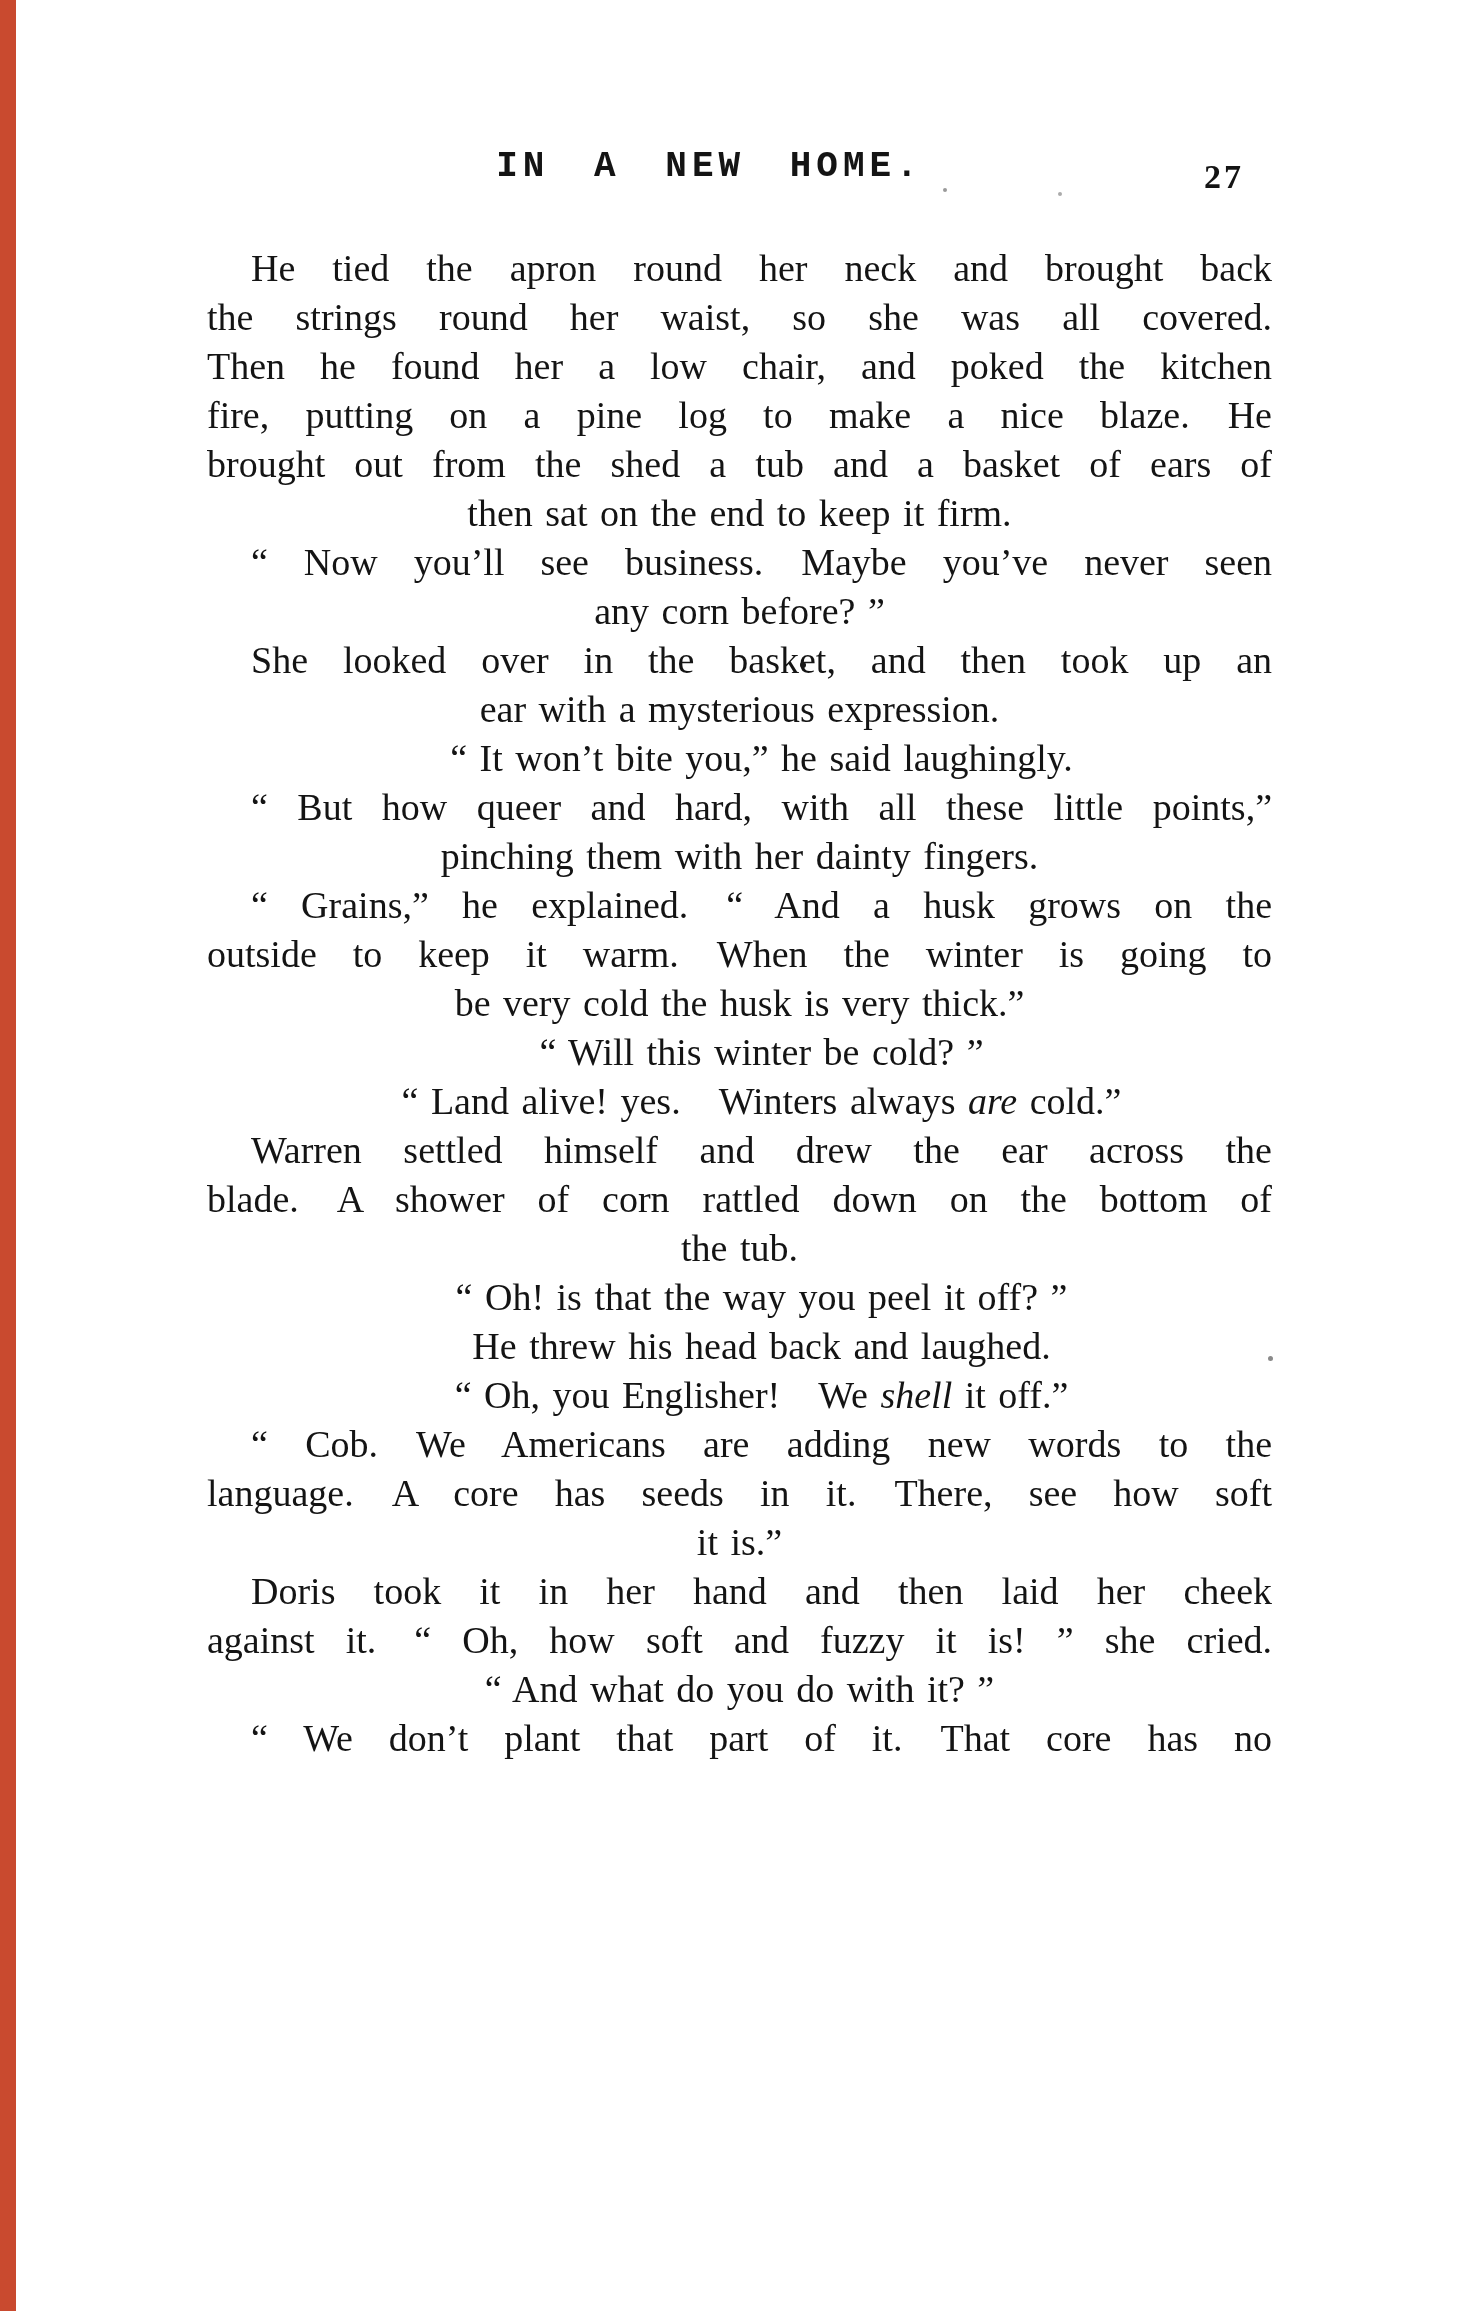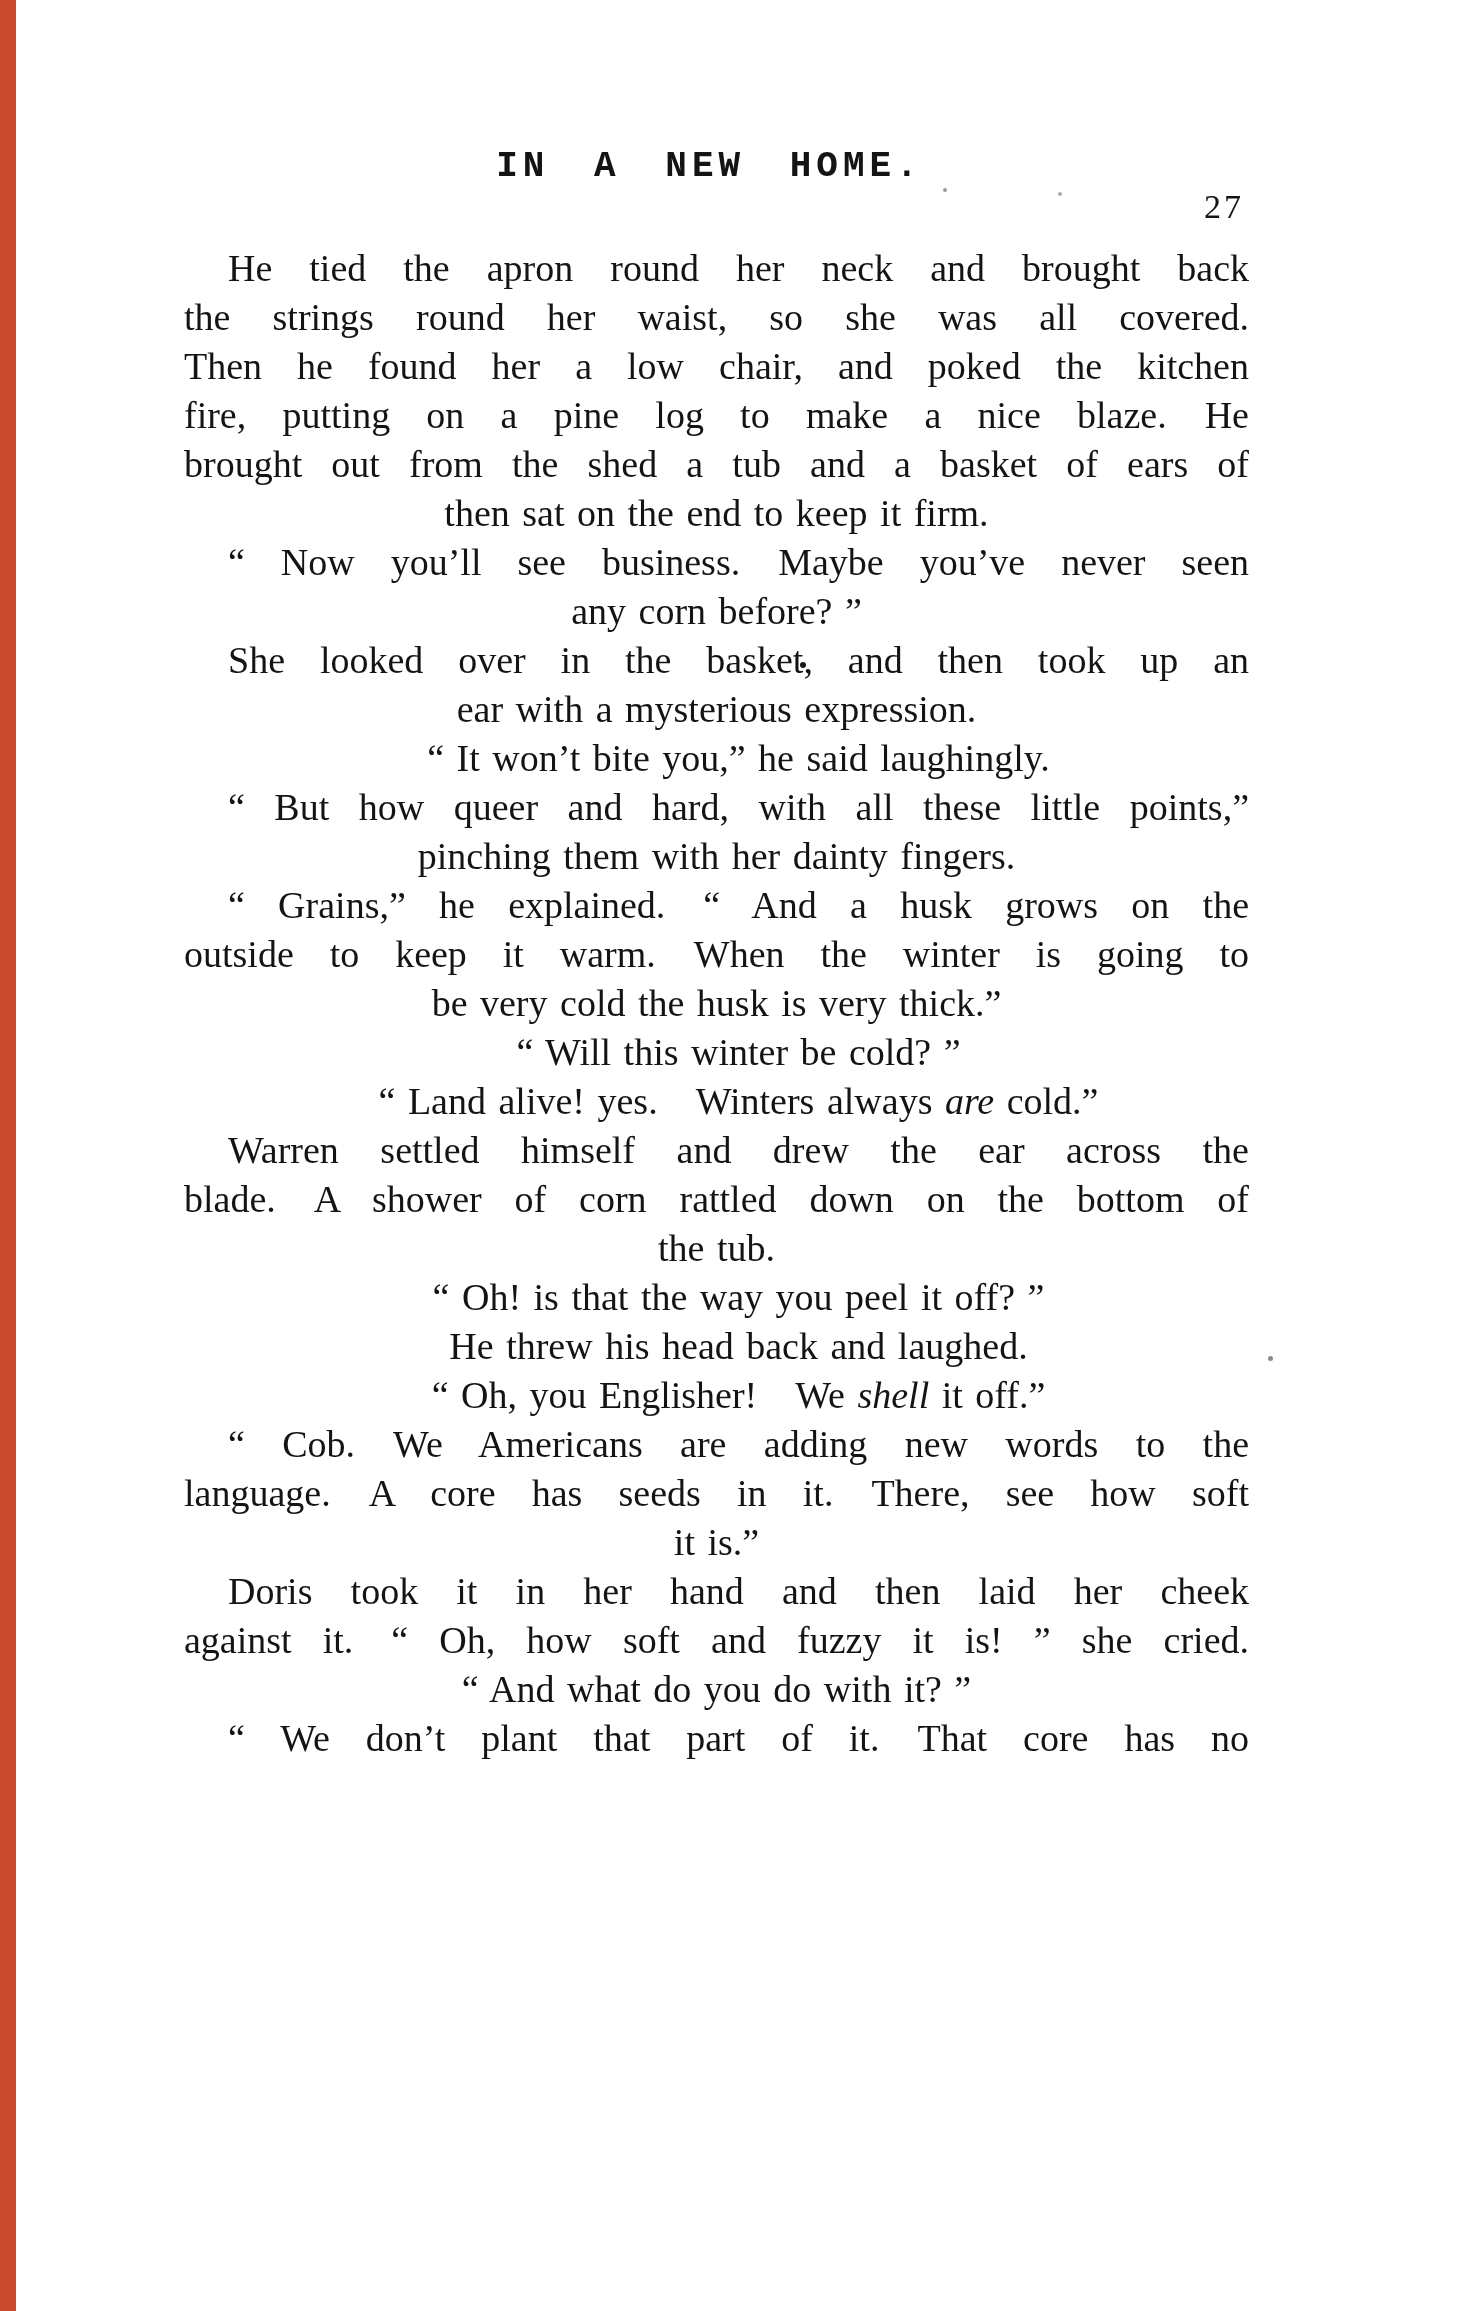--- a/index.html
+++ b/index.html
@@ -19,24 +19,24 @@
     position:absolute;top:146px;left:192px;width:1065px;
     padding-right:30px;box-sizing:border-box;
     text-align:center;
     font-size:36px;font-weight:700;
     letter-spacing:5px;word-spacing:18px;
     white-space:nowrap;
     font-family:Liberation Mono, monospace;
   }
   .page-num{
     position:absolute;top:158px;left:1204px;
-    font-size:34px;font-weight:400;letter-spacing:3px;margin-top:30px;
+    font-size:34px;font-weight:700;letter-spacing:3px;
   }
   .text-body{
-    position:absolute;top:244px;left:184px;width:1065px;
+    position:absolute;top:244px;left:207px;width:1065px;
     font-size:38px;line-height:49px;
     word-spacing:3px;
   }
   .line{text-align:center;}
   .line.just{text-align:justify;text-align-last:justify;}
   .line.ind{text-indent:44px;}
   .line i{font-style:italic;}
   .speck{position:absolute;border-radius:50%;}
   .speck.s1{left:800px;top:662px;width:6px;height:6px;background:#1a1a1a;}
   .speck.s2{left:943px;top:188px;width:4px;height:4px;background:#9a9a9a;}

